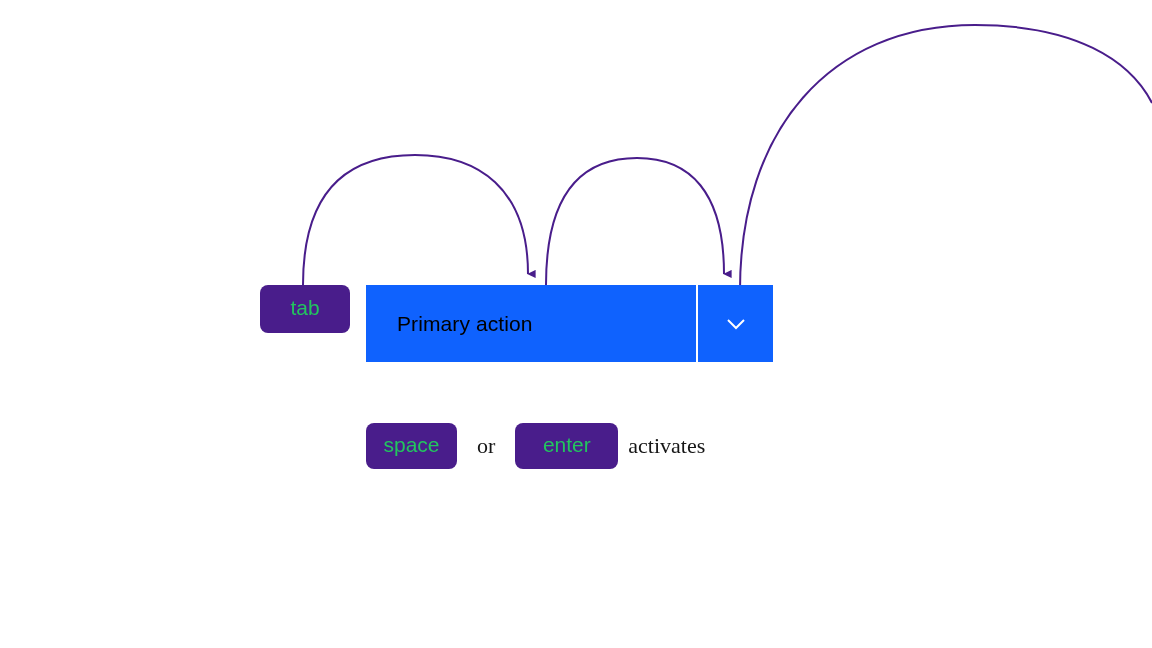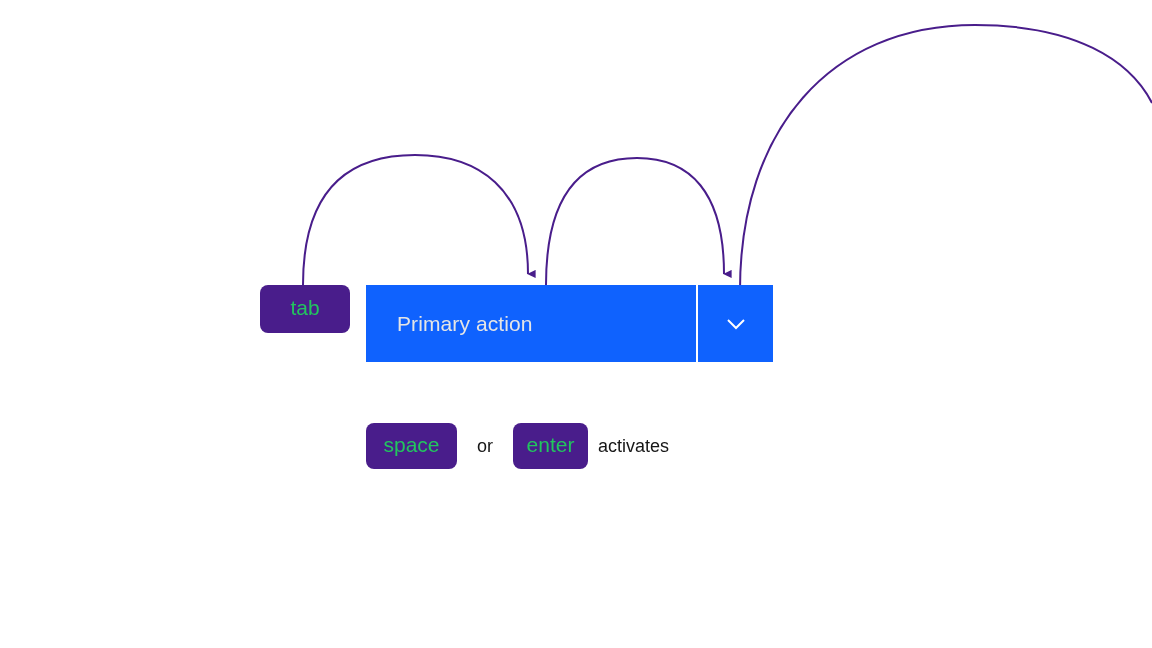--- a/index.html
+++ b/index.html
@@ -47,21 +47,21 @@
   }
   .split-button .primary-part {
     flex: 0 0 330px;
     background: #0f62fe;
     display: flex;
     align-items: center;
     box-sizing: border-box;
     padding-left: 31px;
   }
   .split-button .primary-label {
-    color: #e5e5e5;
+    color: #000000;
     font-size: 21px;
     line-height: 26px;
     letter-spacing: 0.1px;
     white-space: nowrap;
   }
   .split-button .divider {
     flex: 0 0 2px;
     background: #ffffff;
   }
   .split-button .toggle-part {
@@ -110,26 +110,27 @@
     align-items: center;
     gap: 8px;
     z-index: 2;
   }
   .hint-row .keycap {
     height: 46px;
     font-size: 21px;
     padding: 0 12px 2px 12px;
   }
   .hint-row .keycap-space { width: 91px; }
-  .hint-row .keycap-enter { width: 75px; }
+  .hint-row .keycap-enter { width: 103px; }
   .hint-row .hint-word {
     color: #161616;
-    font-size: 18px;
+    font-size: 22px;
     line-height: 26px;
     white-space: nowrap;
+    font-family: Liberation Serif, serif;
   }
   .hint-row .word-or { padding: 0 12px; }
   .hint-row .word-activates { padding-left: 2px; }
 </style>
 </head>
 <body>
 
 <div id="stage">
 
   <svg id="arrow-layer" viewBox="0 0 1152 648">

